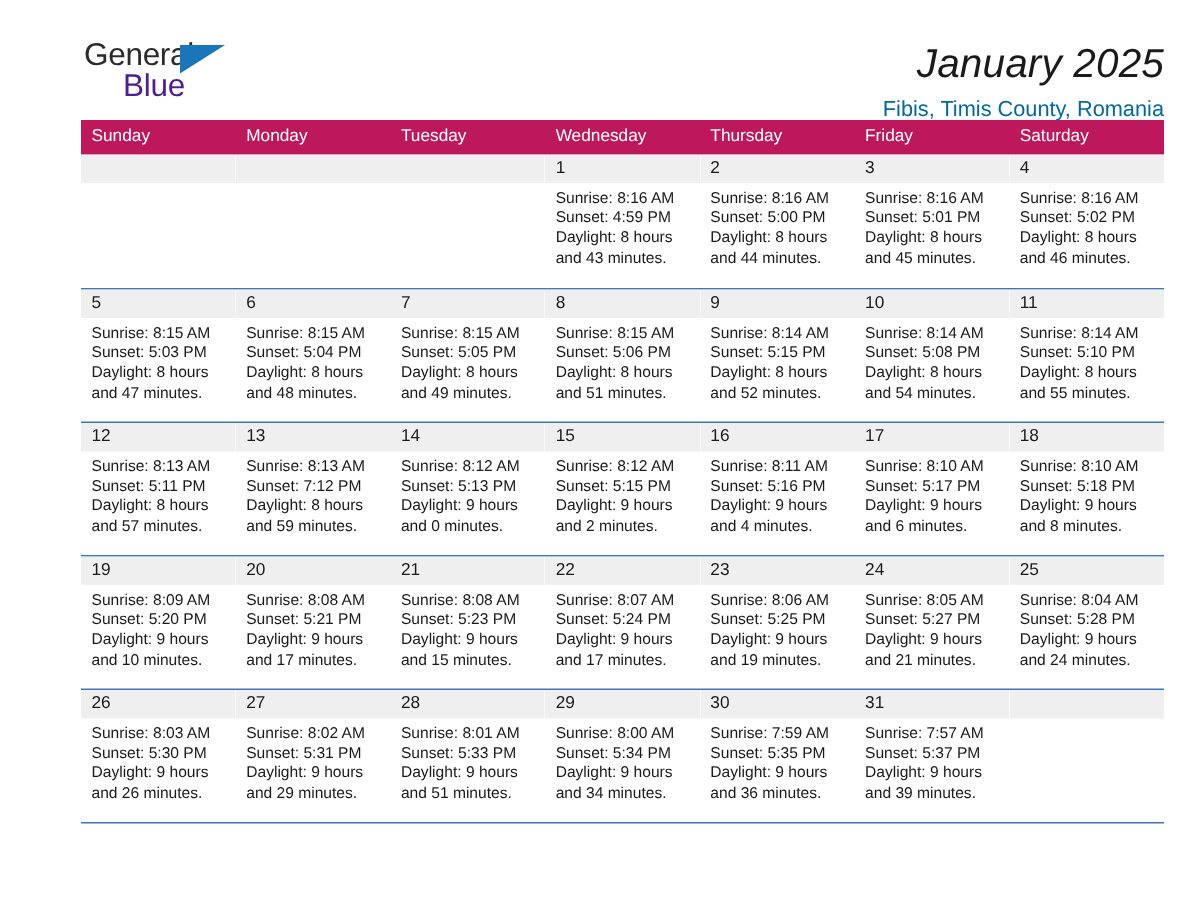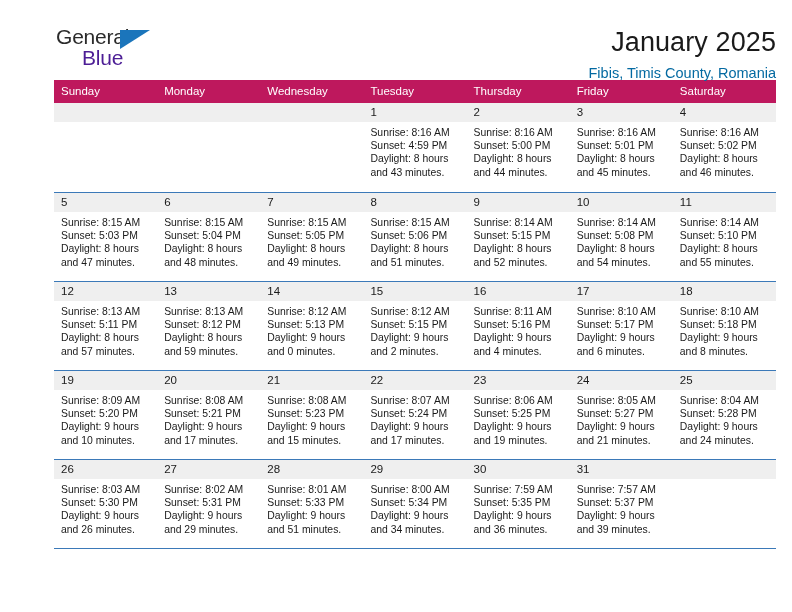--- a/index.html
+++ b/index.html
@@ -65,20 +65,21 @@
   .title-block {
     text-align: right;
     padding-top: 0px;
   }
   .cal-title {
     font-size: 27px;
     font-weight: normal;
     color: #1a1a1a;
     line-height: 32px;
     letter-spacing: 0.1px;
+    font-style: italic;
   }
   .cal-subtitle {
     font-size: 14.5px;
     color: #0369a1;
     line-height: 22px;
     padding-top: 4px;
   }
 
   
   .calendar {
@@ -154,22 +155,22 @@
       <div class="cal-title">January 2025</div>
       <div class="cal-subtitle">Fibis, Timis County, Romania</div>
     </div>
 
   </div>
 
   <div class="calendar">
     <div class="weekday-row" id="weekday-row">
         <div class="weekday">Sunday</div>
         <div class="weekday">Monday</div>
+        <div class="weekday">Tuesday</div>
         <div class="weekday">Wednesday</div>
-        <div class="weekday">Tuesday</div>
         <div class="weekday">Thursday</div>
         <div class="weekday">Friday</div>
         <div class="weekday">Saturday</div>
       </div>
     <div id="weeks-container">
         <div class="week-row">
           <div class="day-cell">
             <div class="day-number-band"></div>
           </div>
           <div class="day-cell">
@@ -287,21 +288,21 @@
               <div>Sunrise: 8:13 AM</div>
               <div>Sunset: 5:11 PM</div>
               <div>Daylight: 8 hours</div>
               <div>and 57 minutes.</div>
             </div>
           </div>
           <div class="day-cell">
             <div class="day-number-band">13</div>
             <div class="day-info">
               <div>Sunrise: 8:13 AM</div>
-              <div>Sunset: 8:12 PM</div>
+              <div>Sunset: 7:12 PM</div>
               <div>Daylight: 8 hours</div>
               <div>and 59 minutes.</div>
             </div>
           </div>
           <div class="day-cell">
             <div class="day-number-band">14</div>
             <div class="day-info">
               <div>Sunrise: 8:12 AM</div>
               <div>Sunset: 5:13 PM</div>
               <div>Daylight: 9 hours</div>

